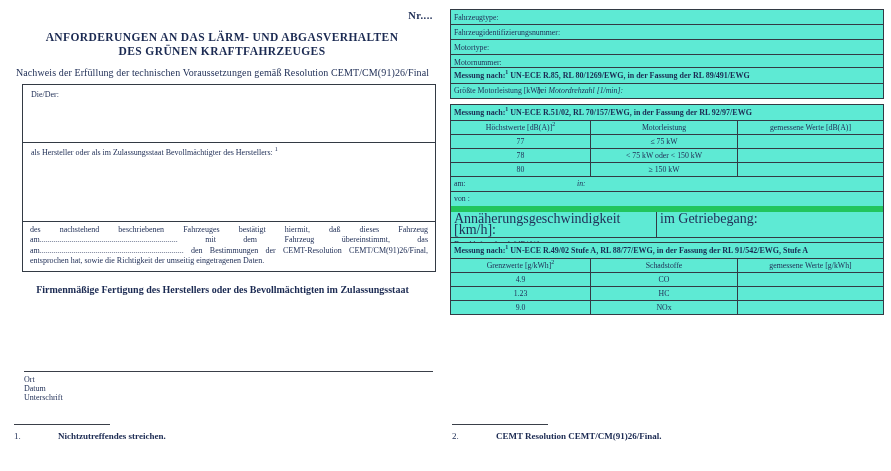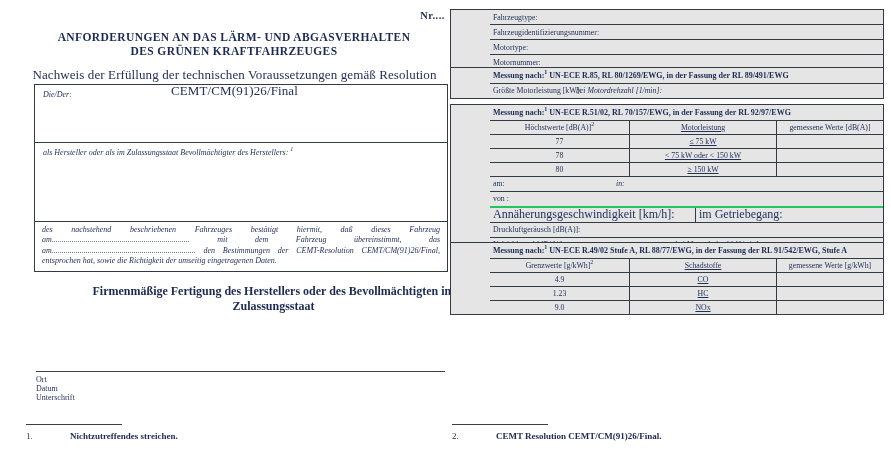--- a/index.html
+++ b/index.html
@@ -4,68 +4,68 @@
 <style>
   * { margin:0; padding:0; box-sizing:border-box; }
   body {
     width:891px; height:471px; background:#ffffff;
     font-family:"Liberation Serif", serif;
     color:#223158;
   }
   .page { position:relative; width:891px; height:471px; background:#fff; overflow:hidden; }
 
   
-  .left-col { position:absolute; left:12px; top:0; width:445px; height:471px; }
+  .left-col { position:absolute; left:0; top:0; width:445px; height:471px; }
   .nr { position:absolute; top:10px; right:12px; font-weight:bold; font-size:10.5px; letter-spacing:0.5px; }
   .title { position:absolute; top:30px; left:6px; width:432px; text-align:center;
            font-weight:bold; font-size:11.5px; line-height:14px; letter-spacing:0.4px; color:#1b2a52; }
-  .subtitle { position:absolute; top:67px; left:0; width:445px; text-align:center; font-size:13px; letter-spacing:0.1px; }
-
-  .decl-box { position:absolute; top:84px; left:22px; width:414px; border:1.6px solid #333a44;font-style:italic; }
+  .subtitle { position:absolute; top:67px; left:0; width:445px; text-align:center; font-size:10px; letter-spacing:0.1px; }
+
+  .decl-box { position:absolute; top:84px; left:22px; width:414px; border:1.6px solid #333a44; }
   .decl-sec { font-size:8px; line-height:10px; padding:5px 8px; }
   .sec1 { height:57px; }
   .sec2 { height:79px; border-top:1.4px solid #333a44; }
   .sec3 { border-top:1.4px solid #333a44; text-align:justify; line-height:10.3px; padding:3px 7px 5px 7px; }
   sup { font-size:6px; vertical-align:super; line-height:0; }
 
   .caption { position:absolute; top:284px; left:0; width:445px; text-align:center;
-             font-weight:bold; font-size:12px; color:#1b2a52;margin-left:39px; }
+             font-weight:bold; font-size:10px; color:#1b2a52; }
 
   .sig-line { position:absolute; top:371px; left:24px; width:409px; border-top:1.5px solid #3a3f49; }
   .sig-labels { position:absolute; top:375px; left:24px; width:409px; display:flex;
                 justify-content:space-between; font-size:8px;flex-direction:column; }
 
   .fn-line-left { position:absolute; top:424px; left:14px; width:96px; border-top:1.4px solid #3a3f49; }
   .fn-row-left { position:absolute; top:431px; left:14px; font-size:9px; }
   .fn-num { display:inline-block; width:44px; }
   .fn-text { font-weight:bold; color:#1b2a52; }
 
   
   .right-col { position:absolute; left:450px; top:0; width:441px; height:471px; }
-  .tbl { position:absolute; left:0; width:434px; border:1.6px solid #333a44; background:#e5e5e5;padding-left:39px; }
+  .tbl { position:absolute; left:0; width:434px; border:1.6px solid #333a44; background:#5eead4; }
   .trow { display:flex; border-top:1px solid #333a44; font-size:7.8px; line-height:11px; align-items:stretch; }
   .trow:first-child { border-top:none; }
   .cell { padding:1px 3px; }
   .cell-l { border-left:1px solid #333a44; }
   .c-center { text-align:center; flex:none; }
   .w1 { width:139px; }
-  .w2 { width:147px;text-decoration:underline; }
+  .w2 { width:147px; }
   .w3 { width:146px; flex:1; }
   .hdr { font-weight:bold; color:#1b2a52; font-size:8px; line-height:11.5px; padding:1.5px 3px; display:block; }
   .plainrow { display:block; position:relative; padding:1.5px 3px; border-top:1px solid #333a44; font-size:7.8px; line-height:11px; }
   .abs-label { position:absolute; top:1.5px;font-style:italic; }
 
   #vehicle-table { top:9px; }
   #power-table  { top:67px; }
   #noise-table  { top:104px; }
   #emission-table { top:242px; }
 
   .minrow { min-height:12.2px; }
 
-  .split-row { display:flex; border-top:2px solid #22c55e; font-size:12px; line-height:11px; }
+  .split-row { display:flex; border-top:6px solid #22c55e; font-size:14px; line-height:11px; }
   .split-left { width:205px; padding:1.5px 3px; }
   .split-right { flex:1; border-left:1px solid #333a44; text-align:left; padding:1.5px 3px; }
 
   .two-line-cell { text-align:center; line-height:10.5px; padding:1px 2px; }
 
   .fn-line-right { position:absolute; top:424px; left:2px; width:96px; border-top:1.4px solid #3a3f49; }
   .fn-row-right { position:absolute; top:431px; left:2px; font-size:9px; }
 </style>
 </head>
 <body>

